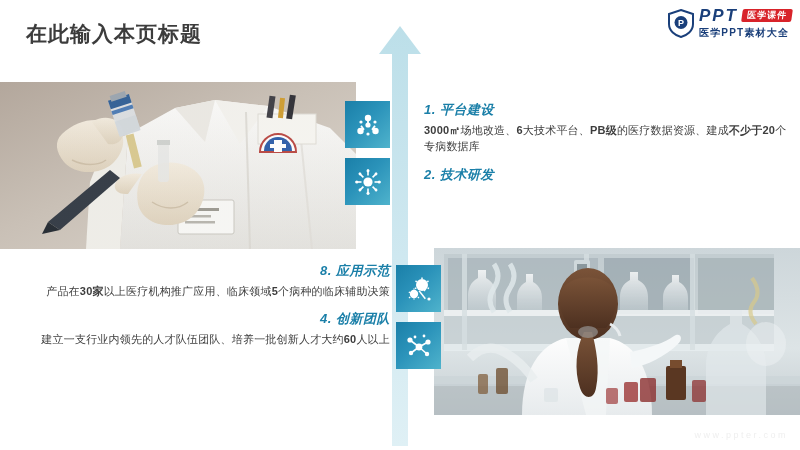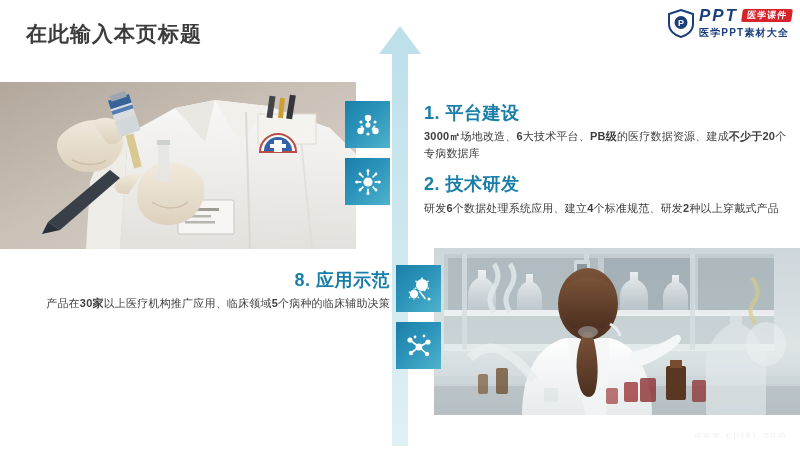--- a/index.html
+++ b/index.html
@@ -103,26 +103,27 @@
     position:absolute;
     left:20px; top:262px;
     width:370px;
     text-align:right;
   }
 
   .blk { margin-bottom:11px; }
   .blk:last-child { margin-bottom:0;margin-top:6px; }
 
   .blk-head {
-    font-size:18px;
+    font-size:13px;
     font-weight:bold;
     color:#1a7fa8;
     line-height:1.35;
     margin-bottom:3px;
     letter-spacing:0.5px;
+    font-style:italic;
   }
   .blk-body {
     font-size:11px;
     color:#3d3d3d;
     line-height:1.5;
     letter-spacing:0.2px;
   }
   .blk-body b { color:#3d3d3d; font-weight:bold; }
 
   
@@ -421,24 +422,27 @@
   </span>
 </div>
 
 <div class="col-right">
   <div class="blk">
     <div class="blk-head">1. 平台建设</div>
     <div class="blk-body"><b>3000</b><b>㎡</b>场地改造、<b>6</b>大技术平台、<b>PB级</b>的医疗数据资源、建成<b>不少于20</b>个专病数据库</div>
   </div>
   <div class="blk">
     <div class="blk-head">2. 技术研发</div>
-    <div class="blk-body">研发<b>6</b>个数据处理系统应用、建立<b>4</b>个标准规范、研发<b>2</b>种以上穿戴式产品</div>
   </div>
 </div>
 
 <div class="col-left">
   <div class="blk">
     <div class="blk-head">8. 应用示范</div>
     <div class="blk-body">产品在<b>30家</b>以上医疗机构推广应用、临床领域<b>5</b>个病种的临床辅助决策</div>
   </div>
+  <div class="blk">
+    <div class="blk-head">4. 创新团队</div>
+    <div class="blk-body">建立一支行业内领先的人才队伍团队、培养一批创新人才大约<b>60</b>人以上</div>
+  </div>
 </div>
 
 <div class="watermark">www.ppter.com</div>
 
 </body></html>

